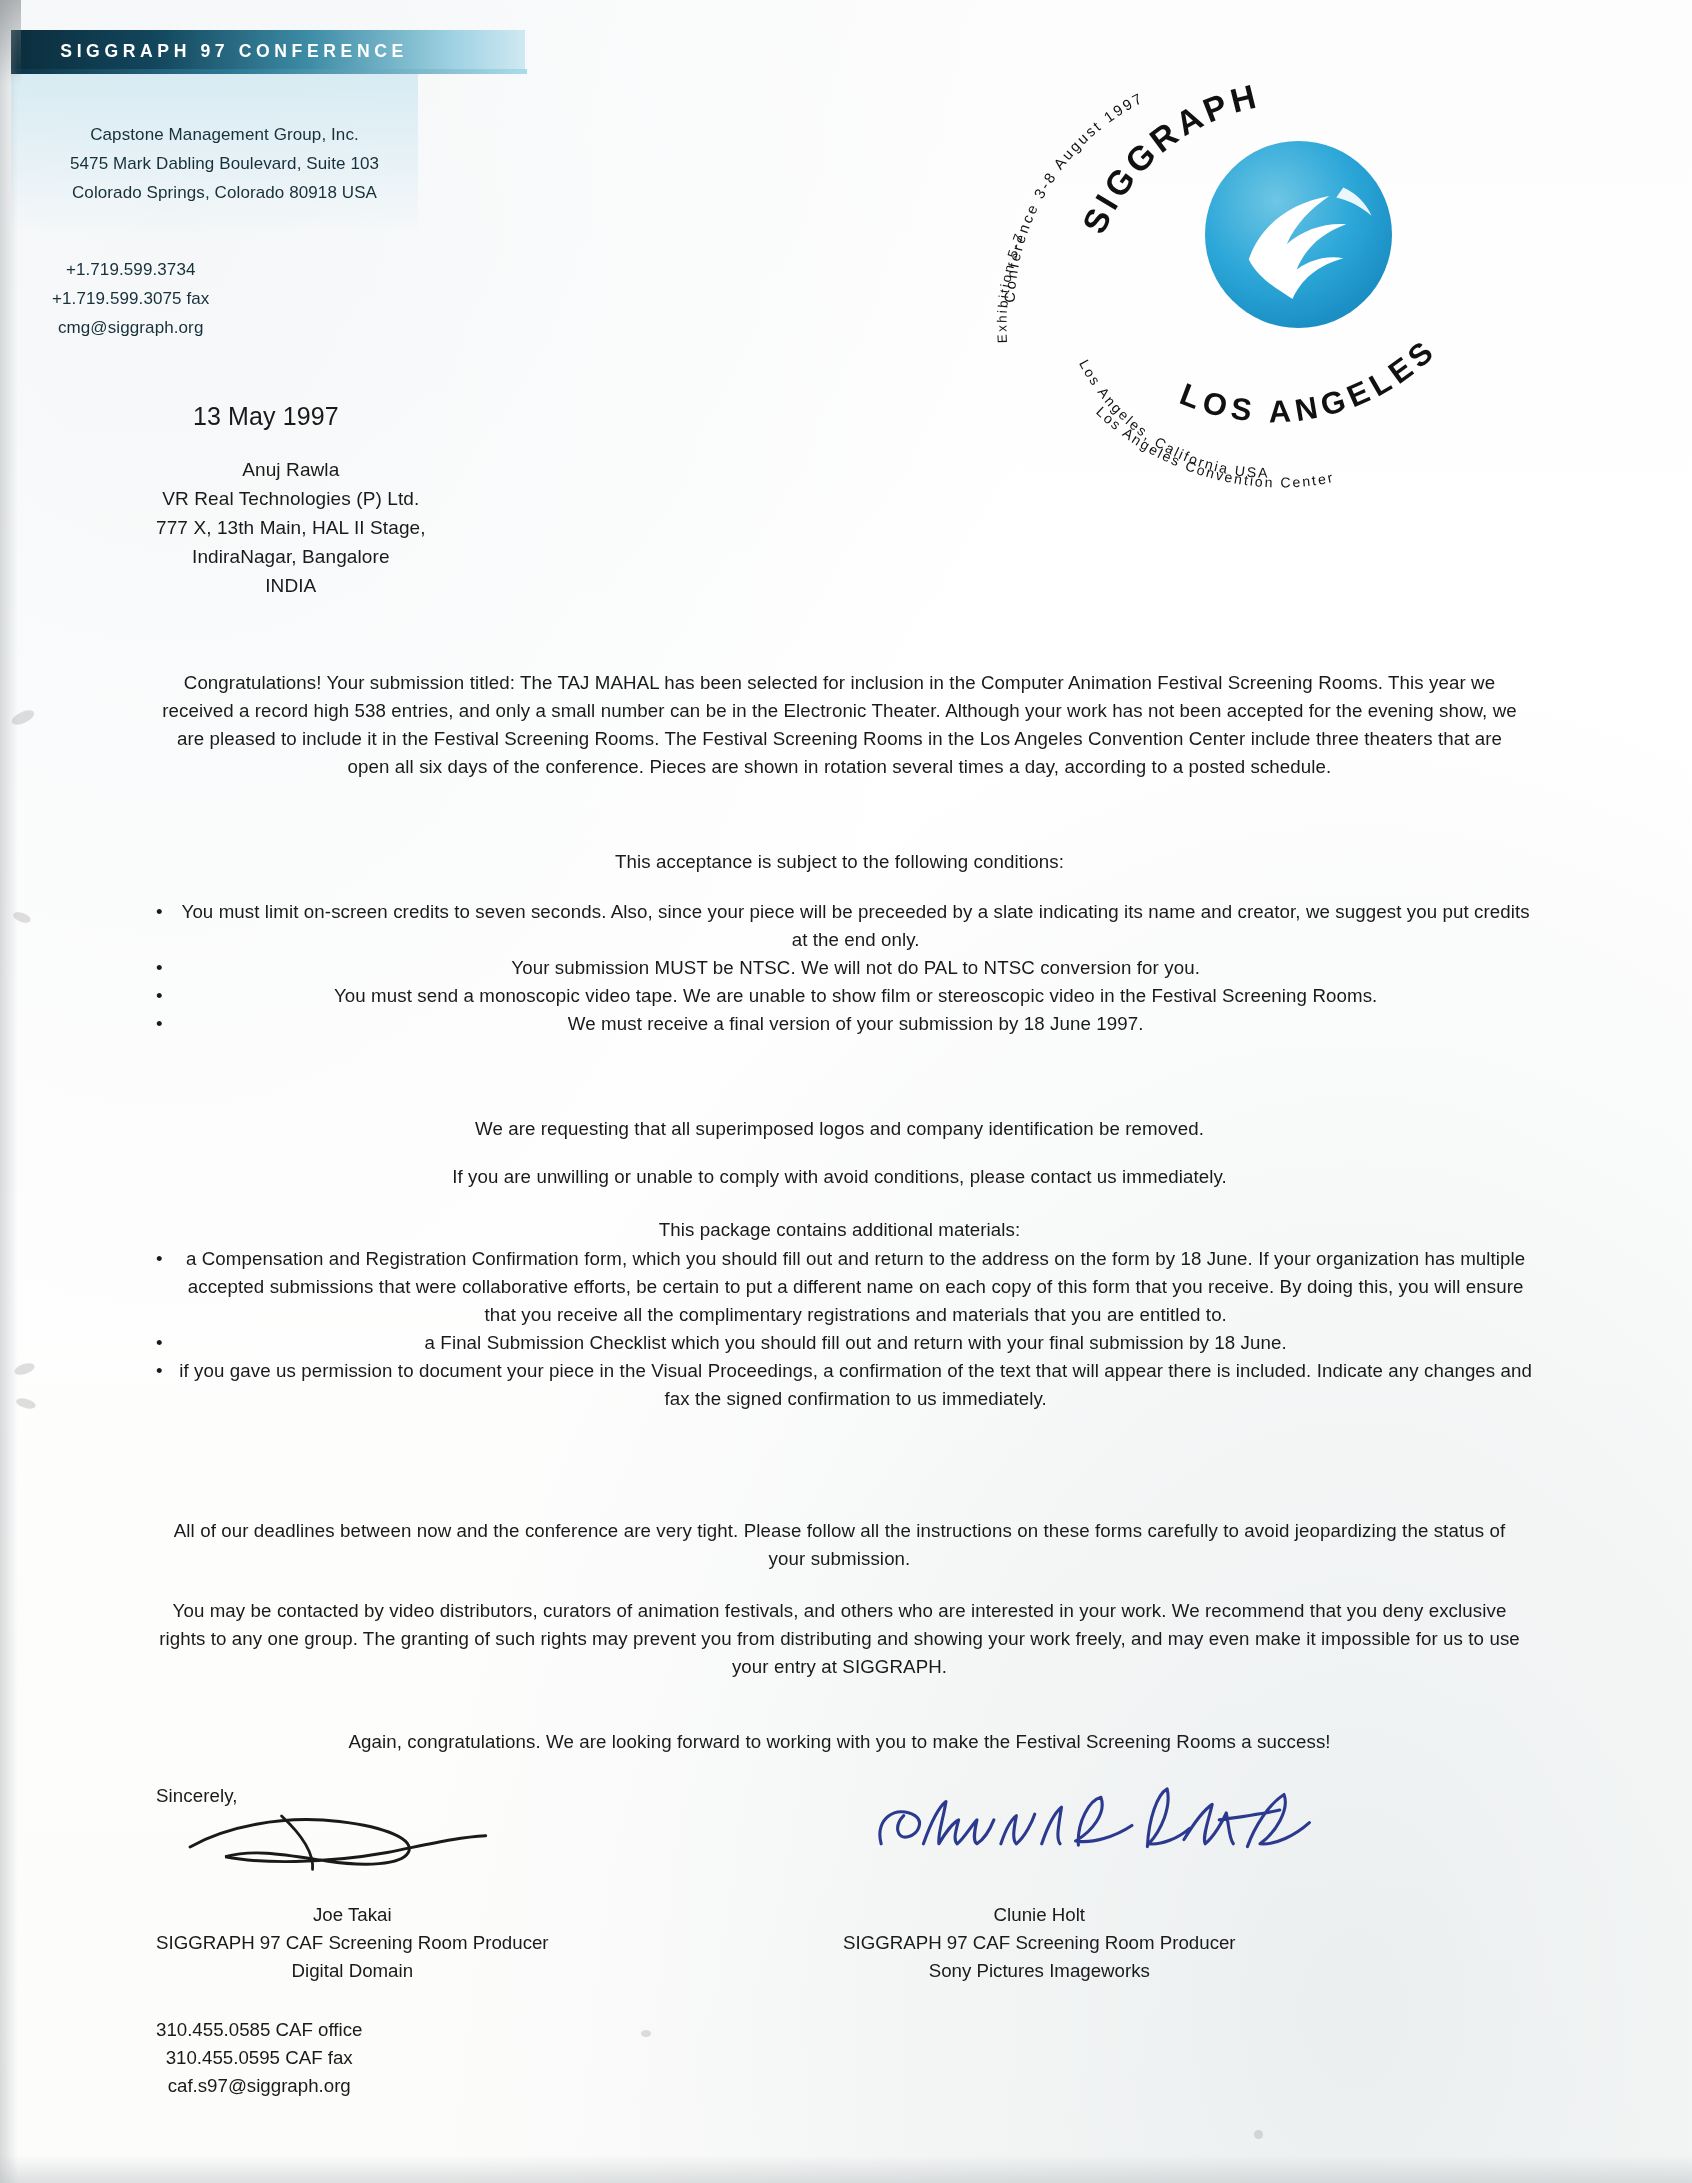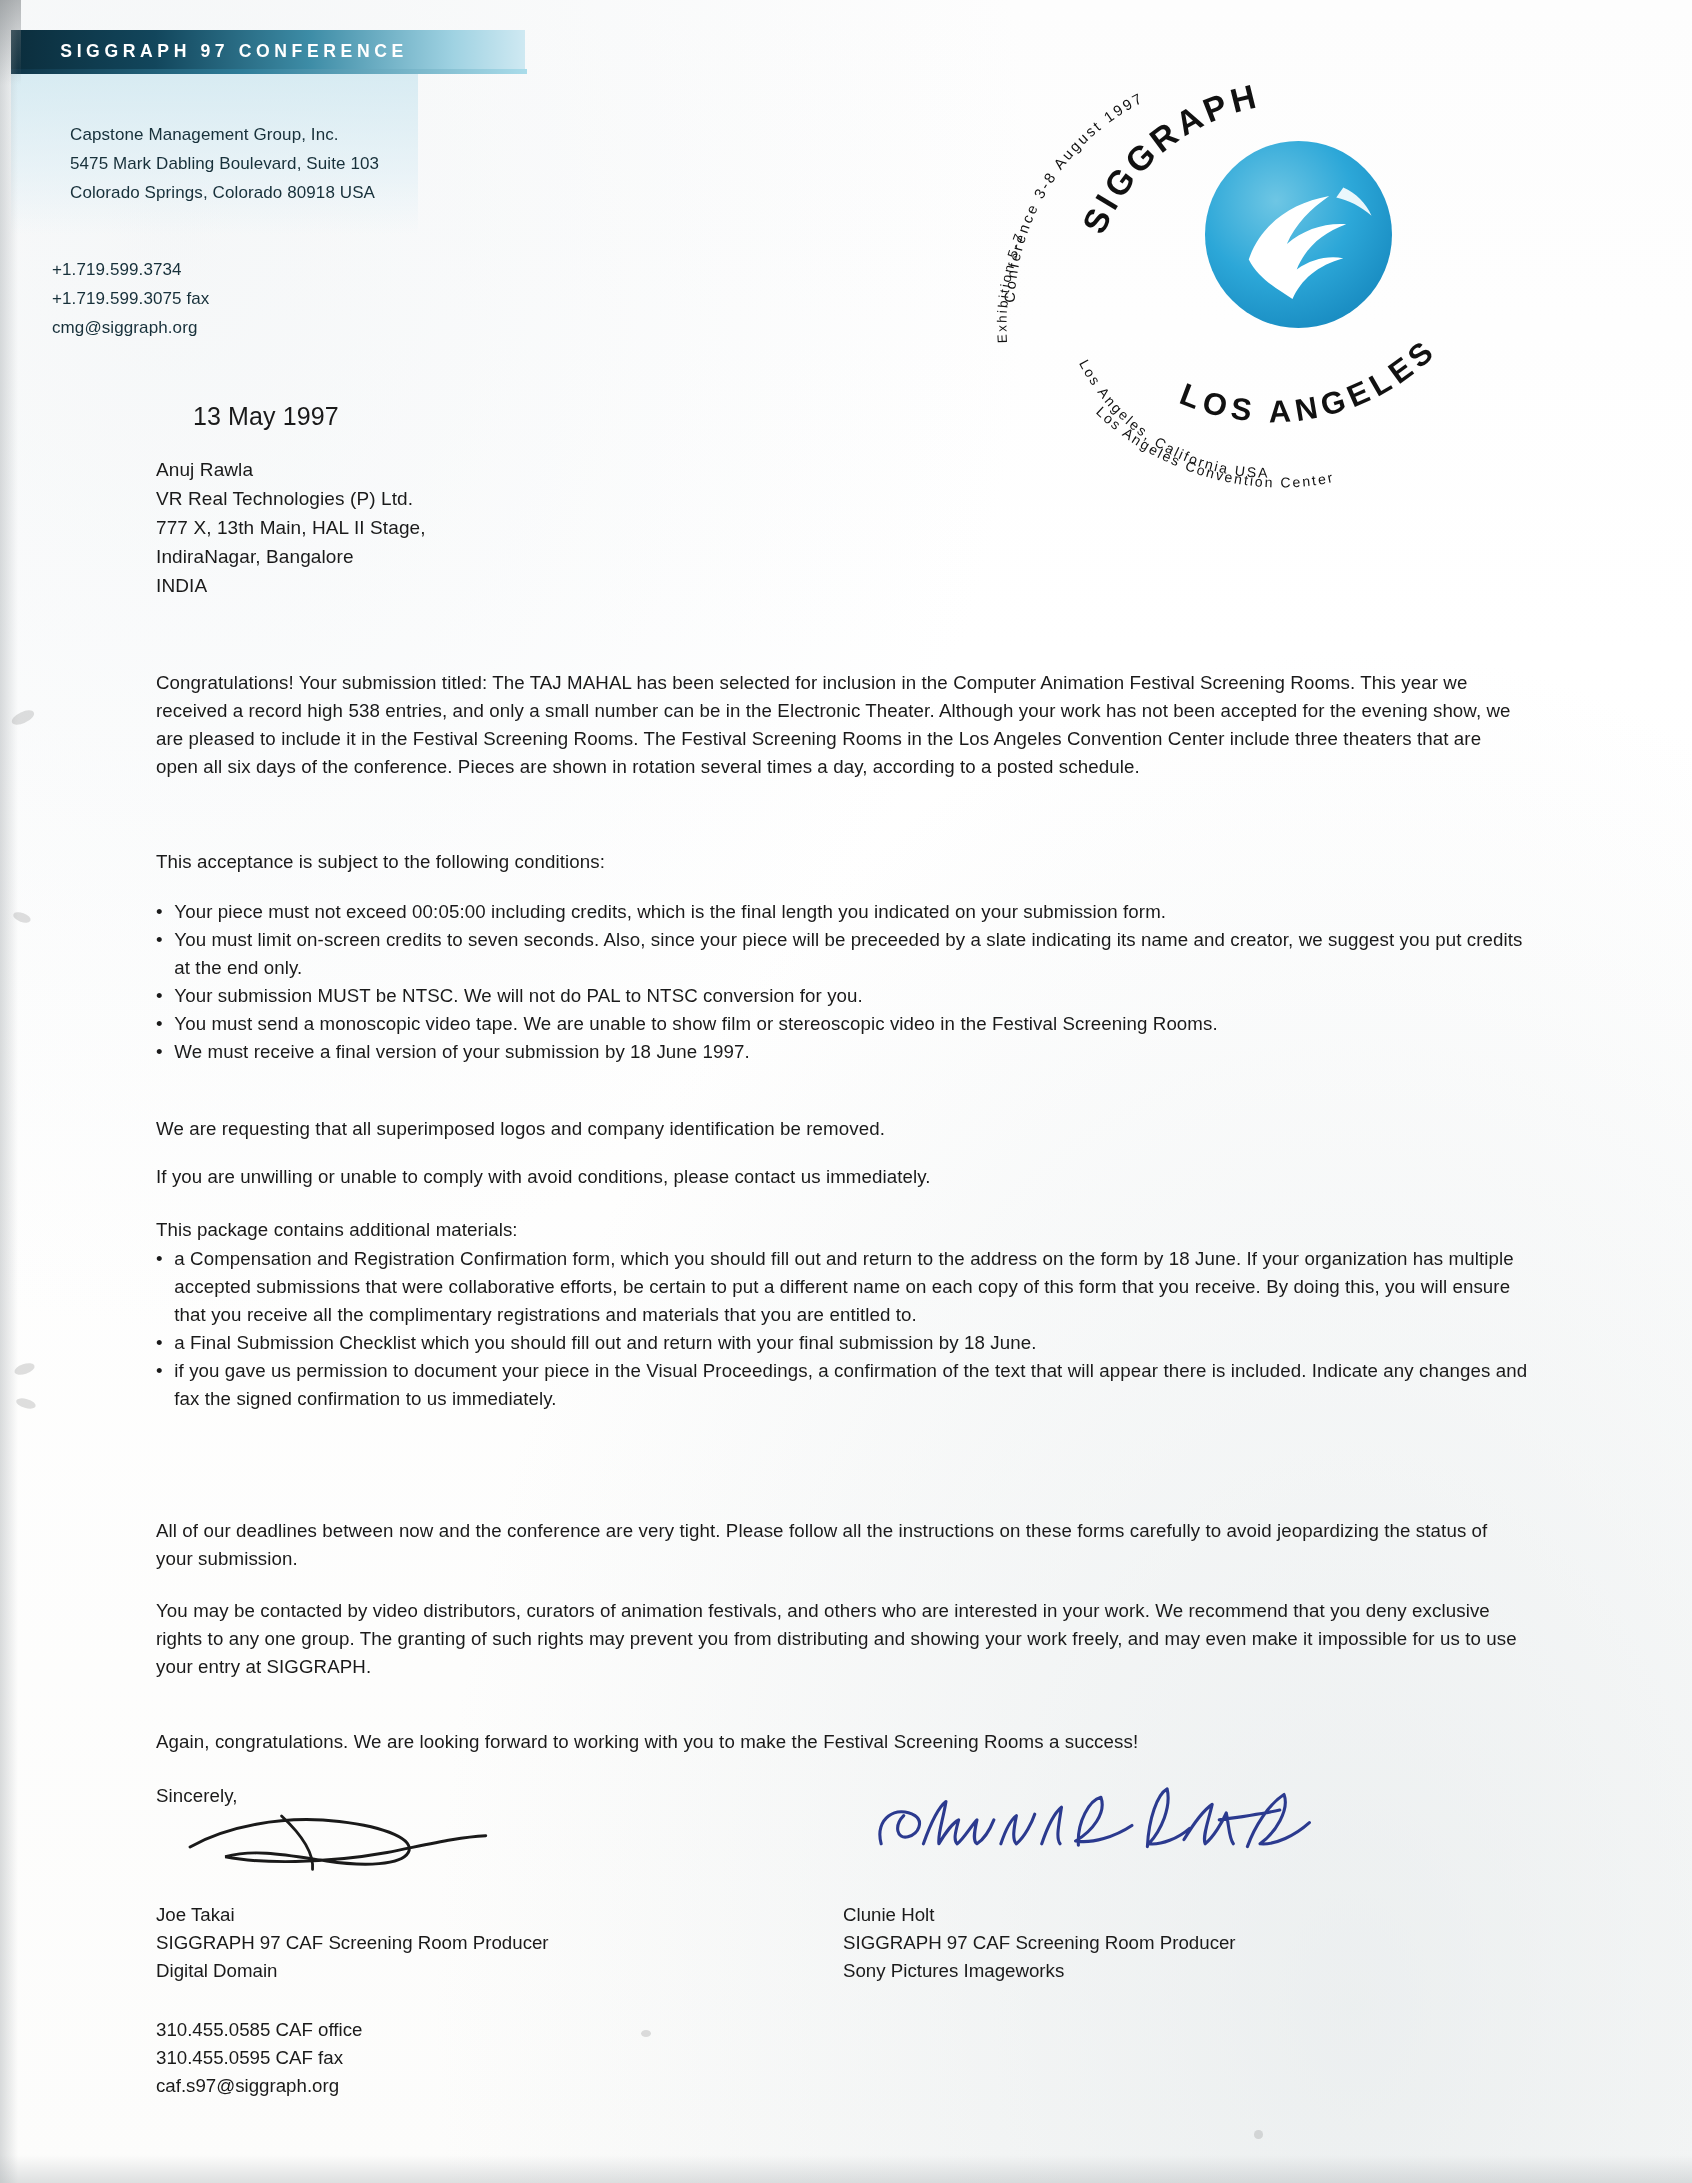--- a/index.html
+++ b/index.html
@@ -17,20 +17,21 @@
   }
 
   
   .page {
     position: absolute;
     inset: 0;
     background:
       radial-gradient(ellipse at 80% 92%, rgba(222,228,230,0.55) 0%, rgba(255,255,255,0) 48%),
       radial-gradient(ellipse at 10% 10%, rgba(236,240,242,0.5) 0%, rgba(255,255,255,0) 40%),
       linear-gradient(180deg, #fdfdfd 0%, #ffffff 30%, #fcfcfb 100%);
+    text-align: center;
   }
 
   
   .letterhead-band {
     position: absolute;
     left: 11.3px;
     top: 30px;
     width: 514px;
     height: 39px;
     background: linear-gradient(90deg, #0b2d3c 0%, #12465c 28%, #3d8ca6 58%, #9fd2e2 86%, #cfe9f2 100%);
@@ -245,21 +246,20 @@
     <div>777 X, 13th Main,   HAL II Stage,</div>
     <div>IndiraNagar, Bangalore</div>
     <div>INDIA</div>
   </div>
 
   <div class="doc-text para" style="top:669px;">Congratulations!   Your submission titled:   The TAJ MAHAL has been selected for inclusion in the Computer Animation Festival Screening Rooms.  This year we received a record high 538 entries, and only a small number can be in the Electronic Theater.  Although your work has not been accepted for the evening show, we are pleased to include it in the Festival Screening Rooms.  The Festival Screening Rooms in the Los Angeles Convention Center include three theaters that are open all six days of the conference.  Pieces are shown in rotation several times a day, according to a posted schedule.</div>
 
   <div class="doc-text para" style="top:848px;">This acceptance is subject to the following conditions:</div>
 
   <div class="doc-text bullets" style="top:898px;">
-    <div class="bullet-row">Your piece must not exceed  00:05:00   including credits, which is the final length you indicated on your submission form.</div>
     <div class="bullet-row">You must limit on-screen credits to seven seconds.  Also, since your piece will be preceeded by a slate indicating its name and creator, we suggest you put credits at the end only.</div>
     <div class="bullet-row">Your submission MUST be NTSC.   We will not do PAL to NTSC conversion for you.</div>
     <div class="bullet-row">You must send a monoscopic video tape.  We are unable to show film or stereoscopic video in the Festival Screening Rooms.</div>
     <div class="bullet-row">We must receive a final version of your submission by 18 June 1997.</div>
   </div>
 
   <div class="doc-text para" style="top:1115px;">We are requesting that all superimposed logos and company identification be removed.</div>
   <div class="doc-text para" style="top:1163px;">If you are unwilling or unable to comply with avoid conditions, please contact us immediately.</div>
 
   <div class="doc-text para" style="top:1216px;">This package contains additional materials:</div>

